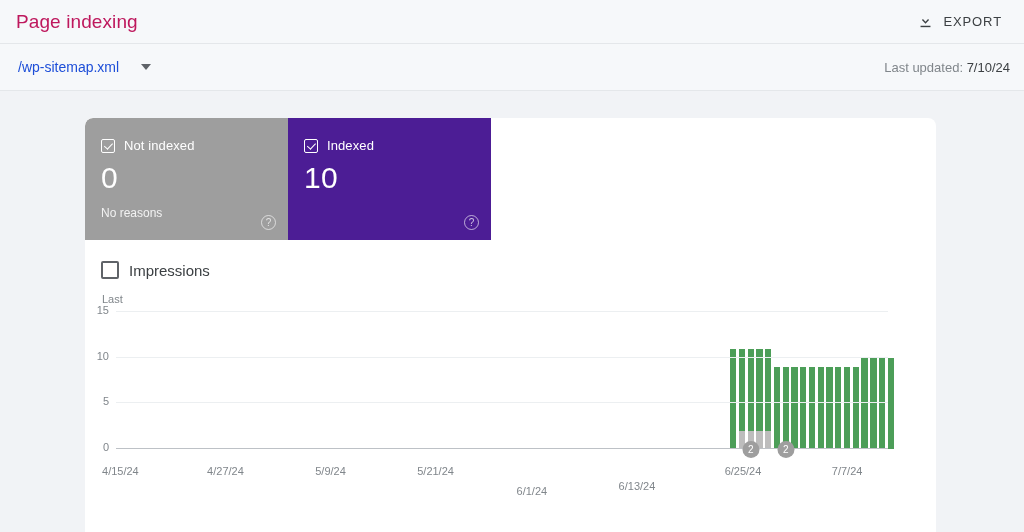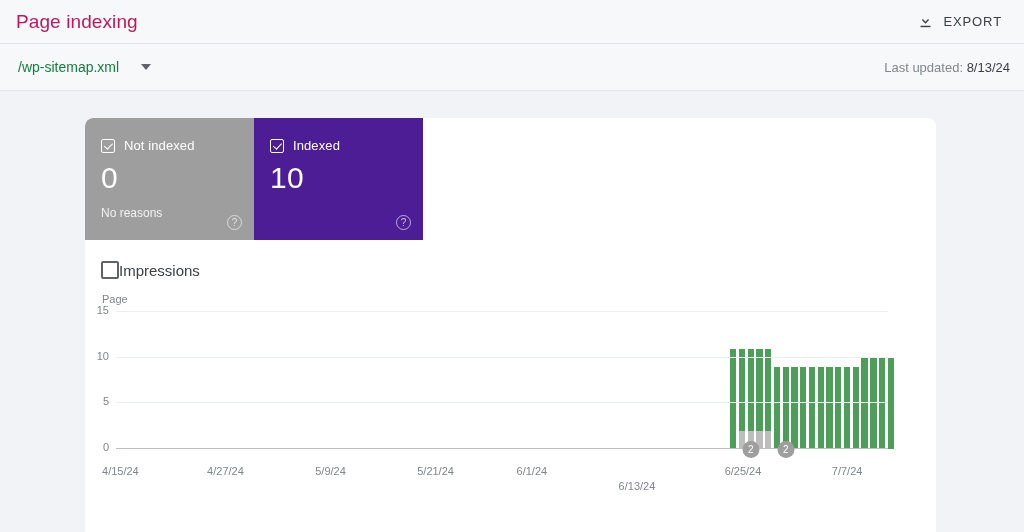--- a/index.html
+++ b/index.html
@@ -62,21 +62,21 @@
   }
   .sitemap-select {
     display: flex;
     align-items: center;
     gap: 22px;
     cursor: pointer;
     padding: 3px 4px;
   }
   .sitemap-name {
     font-size: 14px;
-    color: #15803d;
+    color: #1d4ed8;
   }
   .caret {
     width: 0; height: 0;
     border-left: 5.5px solid transparent;
     border-right: 5.5px solid transparent;
     border-top: 6px solid #5f6368;
   }
   .last-updated {
     font-size: 13px;
     color: #80868b;
@@ -97,21 +97,21 @@
     border-radius: 8px 8px 0 0;
     overflow: hidden;
   }
 
   
   .cards {
     display: flex;
     height: 122px;
   }
   .card {
-    width: 169px;
+    width: 203px;
     box-sizing: border-box;
     padding: 20px 16px 0 16px;
     position: relative;
     cursor: pointer;
     color: #ffffff;
   }
   .card.not-indexed { background: #9e9e9e; border-radius: 8px 0 0 0; }
   .card.indexed     { background: #4c1d95; }
   .card-top {
     display: flex;
@@ -163,21 +163,21 @@
     line-height: 13px;
     text-align: center;
     box-sizing: border-box;
     cursor: pointer;
   }
 
   
   .impressions {
     display: flex;
     align-items: center;
-    gap: 0;
+    gap: 10px;
     margin: 21px 0 0 16px;
     cursor: pointer;
     width: fit-content;
   }
   .cb-empty {
     width: 18px; height: 18px;
     border: 2px solid #5f6368;
     border-radius: 2px;
     box-sizing: border-box;
     flex: none;
@@ -286,21 +286,21 @@
   </div>
 </div>
 
 <div class="subheader">
   <div class="sitemap-select">
     <span class="sitemap-name">/wp-sitemap.xml</span>
     <span class="caret"></span>
   </div>
   <div class="last-updated">
     <span>Last updated:</span>
-    <b>8/13/24</b>
+    <b>7/10/24</b>
   </div>
 </div>
 
 <div class="panel">
 
   <div class="cards">
     <div class="card not-indexed">
       <div class="card-top">
         <span class="cb"></span>
         <span class="card-label">Not indexed</span>
@@ -318,21 +318,21 @@
       <div class="help-icon">?</div>
     </div>
   </div>
 
   <div class="impressions">
     <span class="cb-empty"></span>
     <span class="impressions-label">Impressions</span>
   </div>
 
   <div class="chart-area">
-    <div class="y-title">Page</div>
+    <div class="y-title">Last</div>
     <div class="plot" id="plot">
       <div class="bars" id="bars">
           <div class="bar" style="left: 614.115px; width: 6.304px; height: 100.467px; background: rgb(76, 158, 88);"></div>
           <div class="bar" style="left: 622.87px; width: 6.304px; height: 100.467px; background: rgb(76, 158, 88);">
             <div class="seg-gray" style="height: 18.2667px; background: rgb(189, 189, 189);"></div>
           </div>
           <div class="bar" style="left: 631.626px; width: 6.304px; height: 100.467px; background: rgb(76, 158, 88);">
             <div class="seg-gray" style="height: 18.2667px; background: rgb(189, 189, 189);"></div>
           </div>
           <div class="bar" style="left: 640.381px; width: 6.304px; height: 100.467px; background: rgb(76, 158, 88);">
@@ -371,19 +371,19 @@
       </div>
     <div class="annots" id="annots">
         <div class="annot" style="left: 634.778px;">2</div>
         <div class="annot" style="left: 669.8px;">2</div>
       </div>
     <div class="xticks" id="xticks">
         <div class="xtick" style="left: 4.37778px;">4/15/24</div>
         <div class="xtick" style="left: 109.444px;">4/27/24</div>
         <div class="xtick" style="left: 214.511px;">5/9/24</div>
         <div class="xtick" style="left: 319.578px;">5/21/24</div>
-        <div class="xtick" style="left: 415.889px;">6/1/24</div>
+        <div class="xtick" style="left: 415.889px; margin-top: 20px;">6/1/24</div>
         <div class="xtick" style="left: 520.956px; margin-top: 15px;">6/13/24</div>
         <div class="xtick" style="left: 627px;">6/25/24</div>
         <div class="xtick" style="left: 731.089px;">7/7/24</div>
       </div>
   </div>
 </div>
 
 </body></html>

